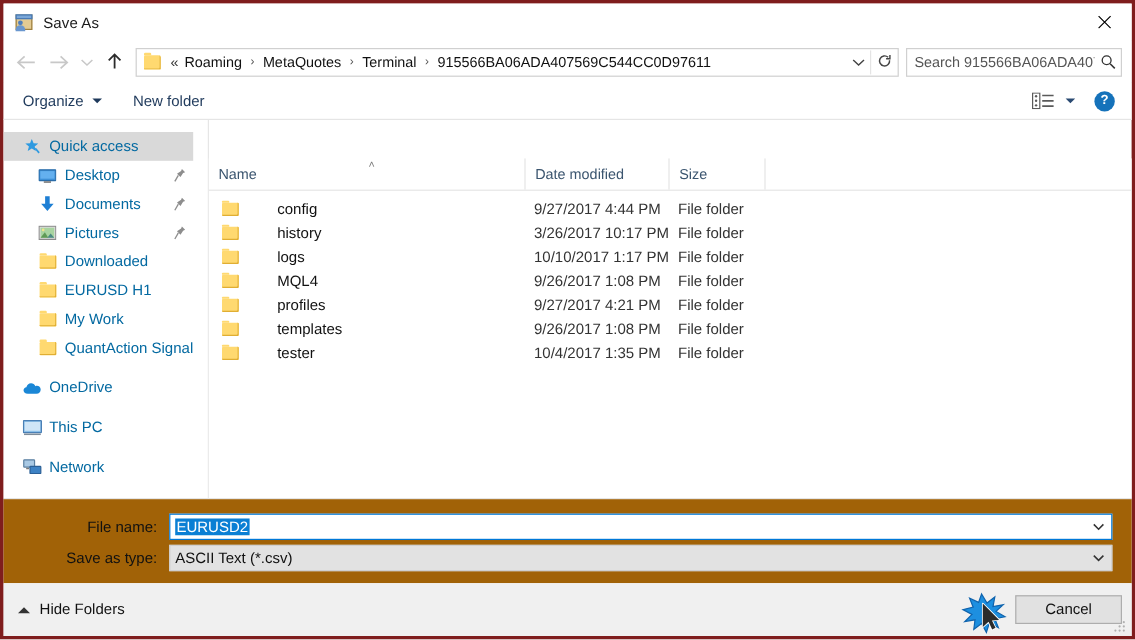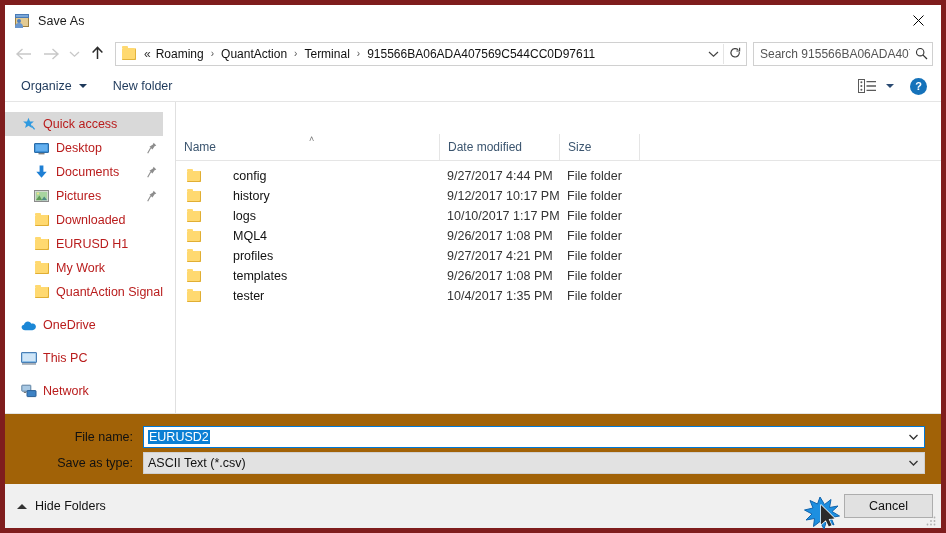--- a/index.html
+++ b/index.html
@@ -7,21 +7,21 @@
     width: 946px; height: 533px;
     overflow: hidden;
     background: #ffffff;
     font-family: "Liberation Sans", sans-serif;
     -webkit-font-smoothing: antialiased;
   }
   .dialog {
     position: relative;
     width: 946px; height: 533px;
     background: #ffffff;
-    border: 5px solid #7f1d1d;
+    border: 3px solid #7f1d1d;
     box-sizing: border-box;
     display: flex;
     flex-direction: column;
   }
 
   
   .titlebar {
     height: 31px;
     background: #ffffff;
     display: flex;
@@ -208,21 +208,21 @@
     flex: 0 0 170px;
     background: #ffffff;
     padding-top: 10px;
     overflow: hidden;
     position: relative;
   }
   .side-item {
     height: 24px;
     display: flex; align-items: center;
     font-size: 12.5px;
-    color: #b91c1c;
+    color: #0369a1;
     padding-left: 15px;
     white-space: nowrap;
     position: relative;
   }
   .side-item.selected { background: #d9d9d9; margin-right: 12px; }
   .side-item .ico {
     width: 17px; height: 16px;
     margin-right: 6px;
     flex: 0 0 auto;
     display: flex; align-items: center; justify-content: center;
@@ -440,21 +440,21 @@
         <path d="M7.5,13 L7.5,1.5 M2.6,6.4 L7.5,1.4 L12.4,6.4" stroke="#2b2b2b" stroke-width="1.5" fill="none"></path>
       </svg>
     </div>
 
     <div class="addr">
       <div class="addr-folder"></div>
       <div class="crumbs">
         <span class="crumb-overflow">«</span>
         <span class="crumb">Roaming</span>
         <span class="crumb-sep">›</span>
-        <span class="crumb">QuantAction</span>
+        <span class="crumb">MetaQuotes</span>
         <span class="crumb-sep">›</span>
         <span class="crumb">Terminal</span>
         <span class="crumb-sep">›</span>
         <span class="crumb">915566BA06ADA407569C544CC0D97611</span>
       </div>
       <div class="addr-drop">
         <svg width="11" height="8" viewBox="0 0 11 8">
           <path d="M1,2 L5.5,6.2 L10,2" stroke="#444" stroke-width="1.2" fill="none"></path>
         </svg>
       </div>
@@ -648,21 +648,21 @@
           </div>
           <div class="cell dim" style="width:120px;">9/27/2017 4:44 PM</div>
           <div class="cell dim" style="width:120px;">File folder</div>
           <div class="cell dim" style="width:80px;"></div>
         </div>
         <div class="row">
           <div class="cell name" style="width:263px;">
             <span class="folder-ico"></span>
             <span>history</span>
           </div>
-          <div class="cell dim" style="width:120px;">9/12/2017 10:17 PM</div>
+          <div class="cell dim" style="width:120px;">3/26/2017 10:17 PM</div>
           <div class="cell dim" style="width:120px;">File folder</div>
           <div class="cell dim" style="width:80px;"></div>
         </div>
         <div class="row">
           <div class="cell name" style="width:263px;">
             <span class="folder-ico"></span>
             <span>logs</span>
           </div>
           <div class="cell dim" style="width:120px;">10/10/2017 1:17 PM</div>
           <div class="cell dim" style="width:120px;">File folder</div>

